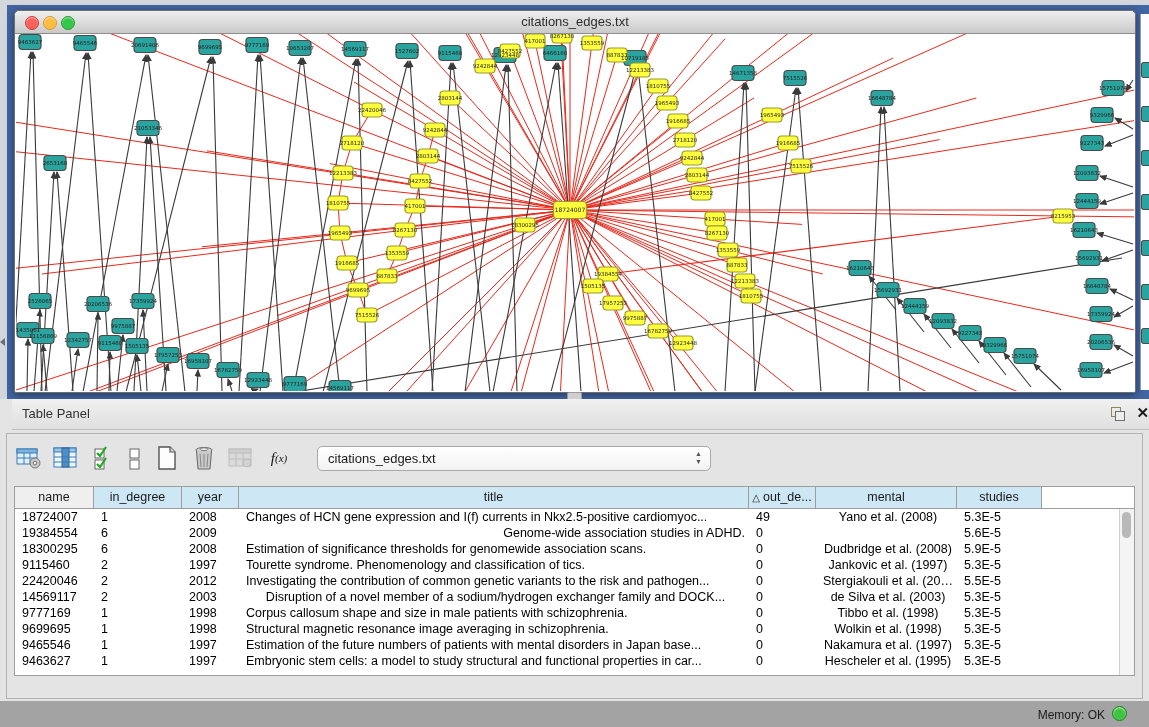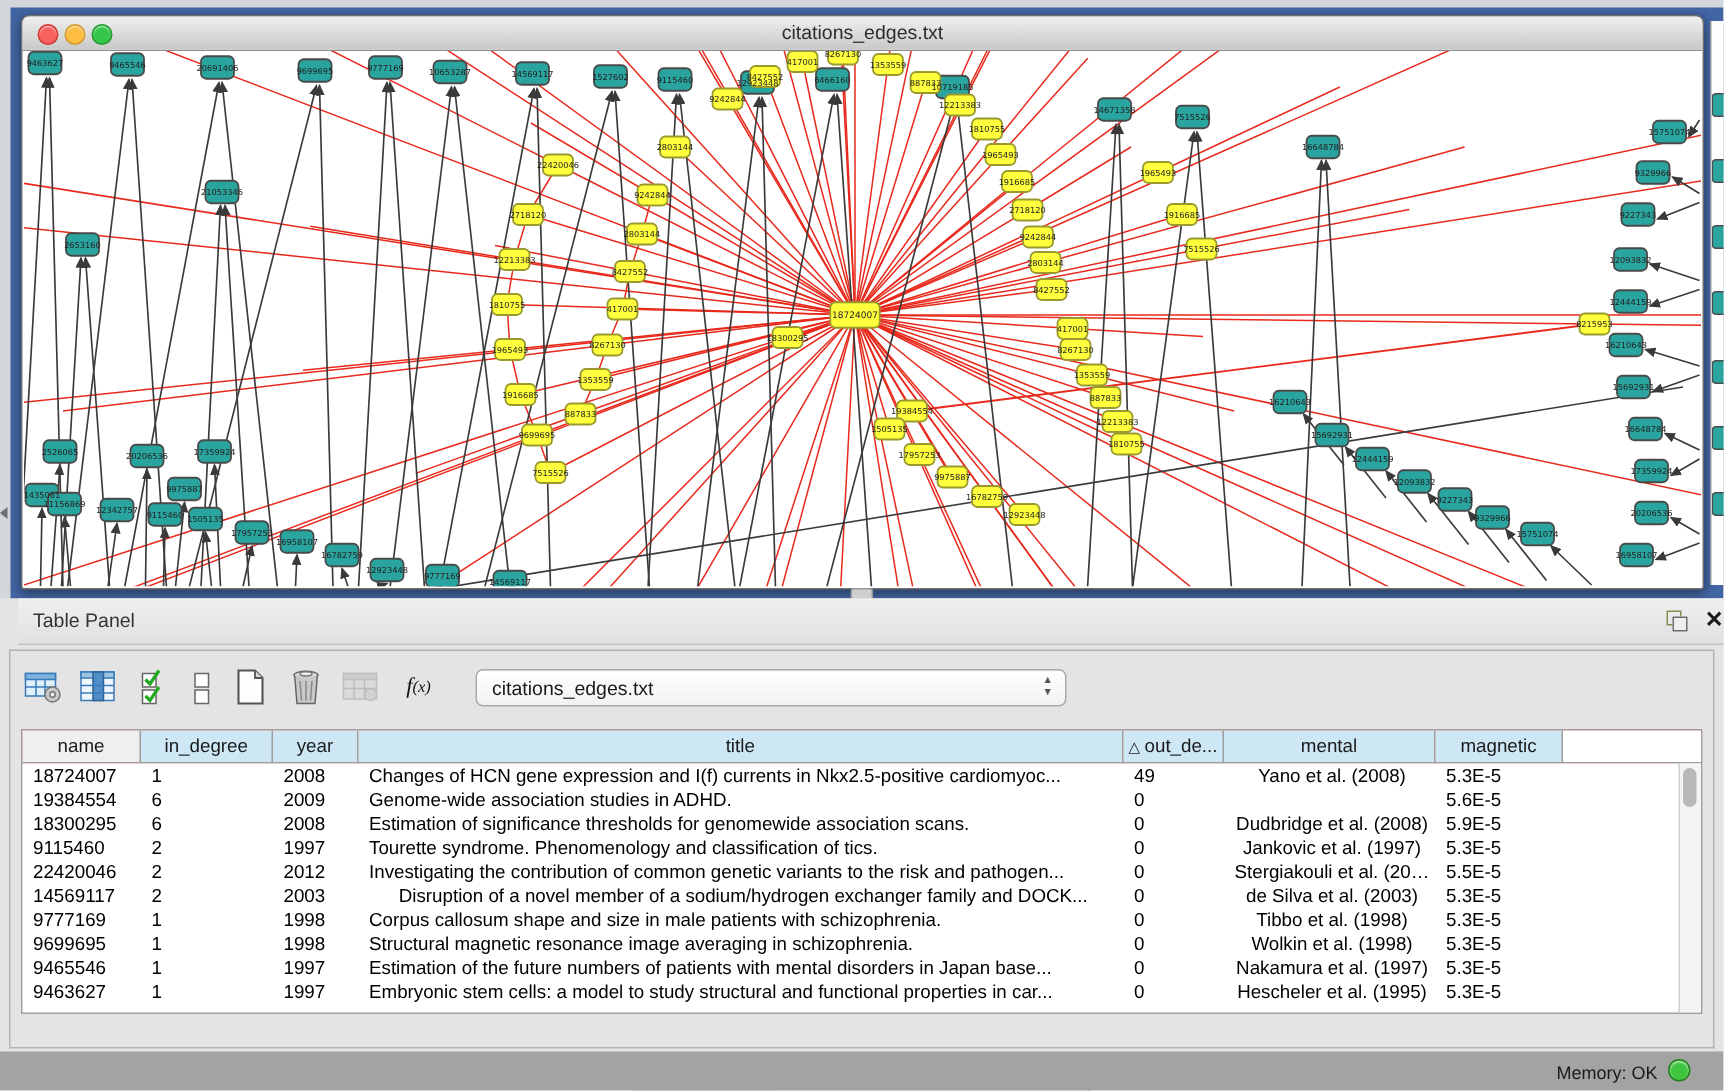--- a/index.html
+++ b/index.html
@@ -33,21 +33,21 @@
   #tp-toolbar{position:absolute;left:8px;top:4px;height:40px;display:flex;align-items:center;gap:9px;}
   .tb-icon{display:flex;align-items:center;justify-content:center;width:28px;height:30px;cursor:pointer;}
   .tb-icon svg{display:block;}
   #fx-icon{font-family:"Liberation Serif",serif;font-style:italic;font-size:15px;color:#111;width:30px;}
   #fx-icon .paren{font-style:italic;font-size:11px;}
   #table-selector{margin-left:14px;width:392px;height:23px;background:linear-gradient(#ffffff,#f2f2f2);border:1px solid #a9a9a9;border-radius:5px;position:relative;cursor:pointer;}
   #table-selector .value{position:absolute;left:10px;top:4px;font-size:13px;color:#1a1a1a;}
   #table-selector .stepper{position:absolute;right:6px;top:3px;width:11px;height:16px;color:#555;font-size:7px;line-height:8px;text-align:center;}
   
   #tbl-area{position:absolute;left:7px;top:52px;width:1119px;height:188px;background:#fff;border:1px solid #9e9e9e;overflow:hidden;}
-  #tbl-header{display:flex;height:21px;background:#ef4444;border-bottom:1px solid #9e9e9e;}
+  #tbl-header{display:flex;height:21px;background:#7dd3fc;border-bottom:1px solid #9e9e9e;}
   .hcell{box-sizing:border-box;height:21px;font-size:12.5px;color:#1a1a1a;text-align:center;line-height:20px;border-right:1px solid #9e9e9e;background:#cde7f5;overflow:hidden;white-space:nowrap;}
   .hcell.plain{background:#efefef;}
   .hcell .sort{font-size:10px;margin-right:3px;}
   .hfill{flex:1;background:#fff;border-right:none;}
   .trow{display:flex;height:16px;line-height:16px;font-size:12.5px;color:#000;background:#fff;cursor:default;}
   .tcell{box-sizing:border-box;padding:0 4px 0 7px;overflow:hidden;white-space:nowrap;text-overflow:ellipsis;}
   #vscroll{position:absolute;right:0;top:22px;width:14px;bottom:0;background:#f4f4f4;border-left:1px solid #d0d0d0;}
   #vthumb{position:absolute;left:2px;top:3px;width:9px;height:26px;background:#b9b9b9;border-radius:5px;}
   
   #tab-bar{position:absolute;left:0;top:273px;width:100%;text-align:center;}
@@ -581,38 +581,38 @@
     </div>
 
     <div id="tbl-area">
       <div id="tbl-header">
           <div class="hcell plain" style="width: 79px;">name</div>
           <div class="hcell" style="width: 88px;">in_degree</div>
           <div class="hcell" style="width: 57px;">year</div>
           <div class="hcell" style="width: 510px;">title</div>
           <div class="hcell" style="width: 67px;"><span class="sort">△</span>out_de...</div>
           <div class="hcell" style="width: 141px;">mental</div>
-          <div class="hcell" style="width: 85px;">magnetic</div>
+          <div class="hcell" style="width: 85px;">studies</div>
           <div class="hcell hfill"></div>
         </div>
       <div id="tbl-body">
           <div class="trow">
             <div class="tcell" style="width: 79px; box-sizing: border-box; text-align: left;">18724007</div>
             <div class="tcell" style="width: 88px; box-sizing: border-box; text-align: left;">1</div>
             <div class="tcell" style="width: 57px; box-sizing: border-box; text-align: left;">2008</div>
             <div class="tcell" style="width: 510px; box-sizing: border-box; text-align: left;">Changes of HCN gene expression and I(f) currents in Nkx2.5-positive cardiomyoc...</div>
             <div class="tcell" style="width: 67px; box-sizing: border-box; text-align: left;">49</div>
             <div class="tcell" style="width: 141px; box-sizing: border-box; text-align: center;">Yano et al. (2008)</div>
             <div class="tcell" style="width: 85px; box-sizing: border-box; text-align: left;">5.3E-5</div>
           </div>
           <div class="trow">
             <div class="tcell" style="width: 79px; box-sizing: border-box; text-align: left;">19384554</div>
             <div class="tcell" style="width: 88px; box-sizing: border-box; text-align: left;">6</div>
             <div class="tcell" style="width: 57px; box-sizing: border-box; text-align: left;">2009</div>
-            <div class="tcell" style="width: 510px; box-sizing: border-box; text-align: left;">Genome-wide association studies in ADHD.</div>
+            <div class="tcell" style="width: 510px; box-sizing: border-box; text-align: right;">Genome-wide association studies in ADHD.</div>
             <div class="tcell" style="width: 67px; box-sizing: border-box; text-align: left;">0</div>
             <div class="tcell" style="width: 141px; box-sizing: border-box; text-align: center; margin-top: 21px;">Franke et al. (2009)</div>
             <div class="tcell" style="width: 85px; box-sizing: border-box; text-align: left;">5.6E-5</div>
           </div>
           <div class="trow">
             <div class="tcell" style="width: 79px; box-sizing: border-box; text-align: left;">18300295</div>
             <div class="tcell" style="width: 88px; box-sizing: border-box; text-align: left;">6</div>
             <div class="tcell" style="width: 57px; box-sizing: border-box; text-align: left;">2008</div>
             <div class="tcell" style="width: 510px; box-sizing: border-box; text-align: left;">Estimation of significance thresholds for genomewide association scans.</div>
             <div class="tcell" style="width: 67px; box-sizing: border-box; text-align: left;">0</div>

